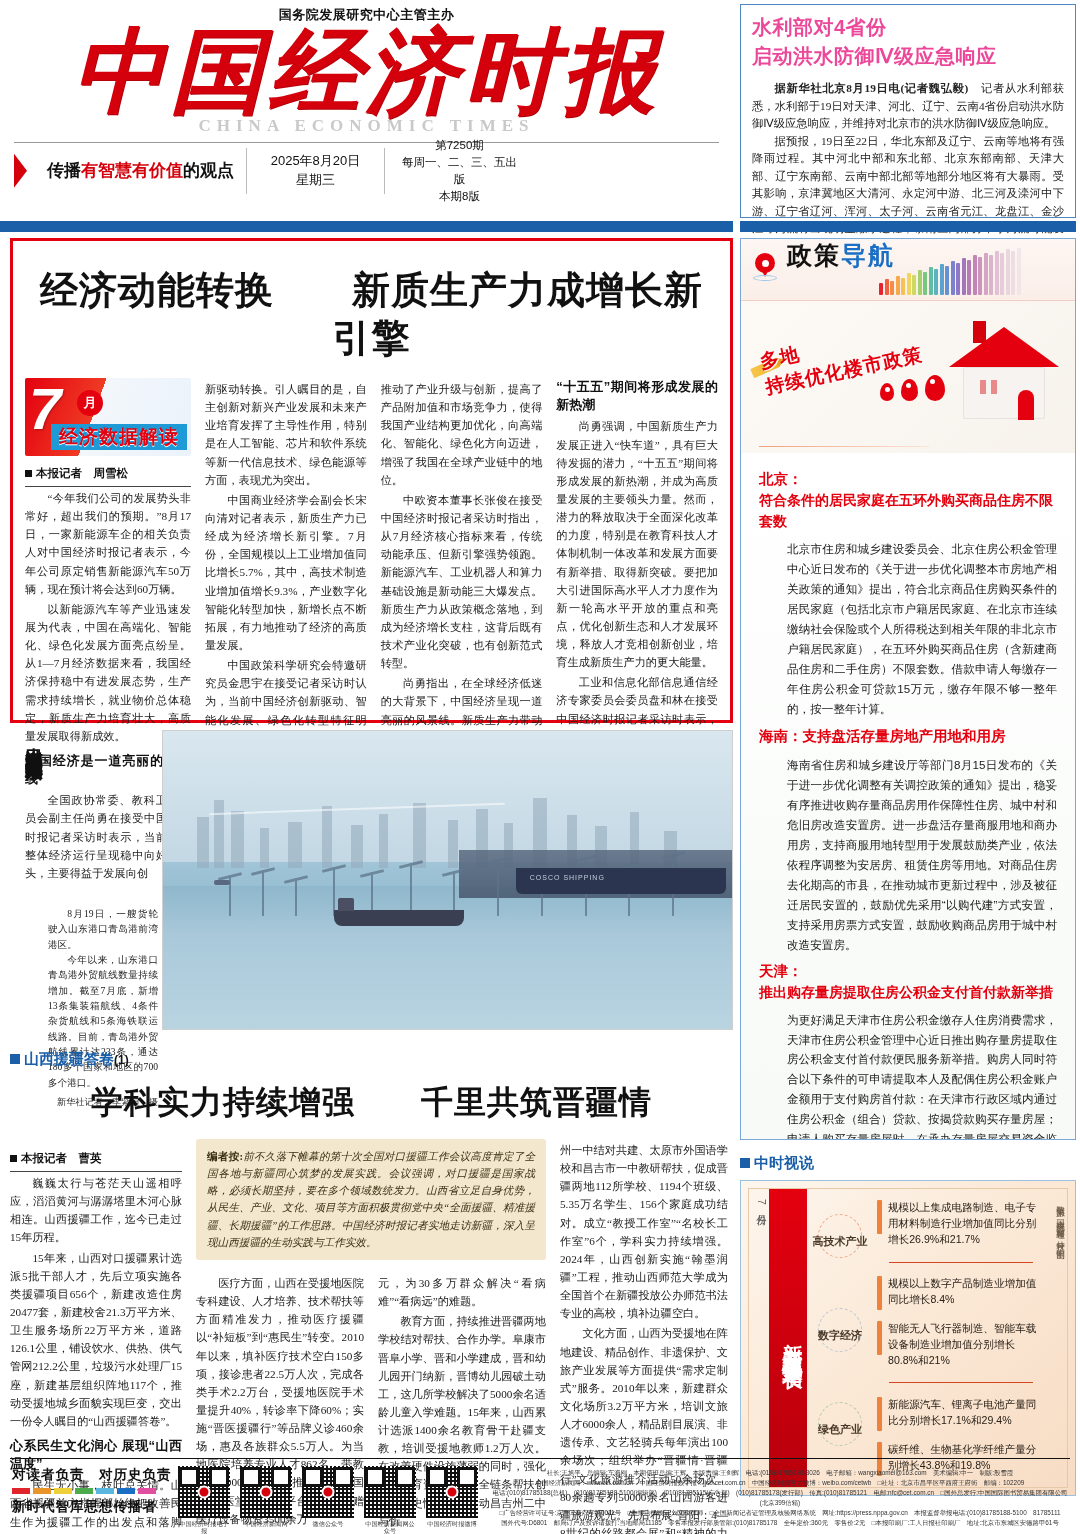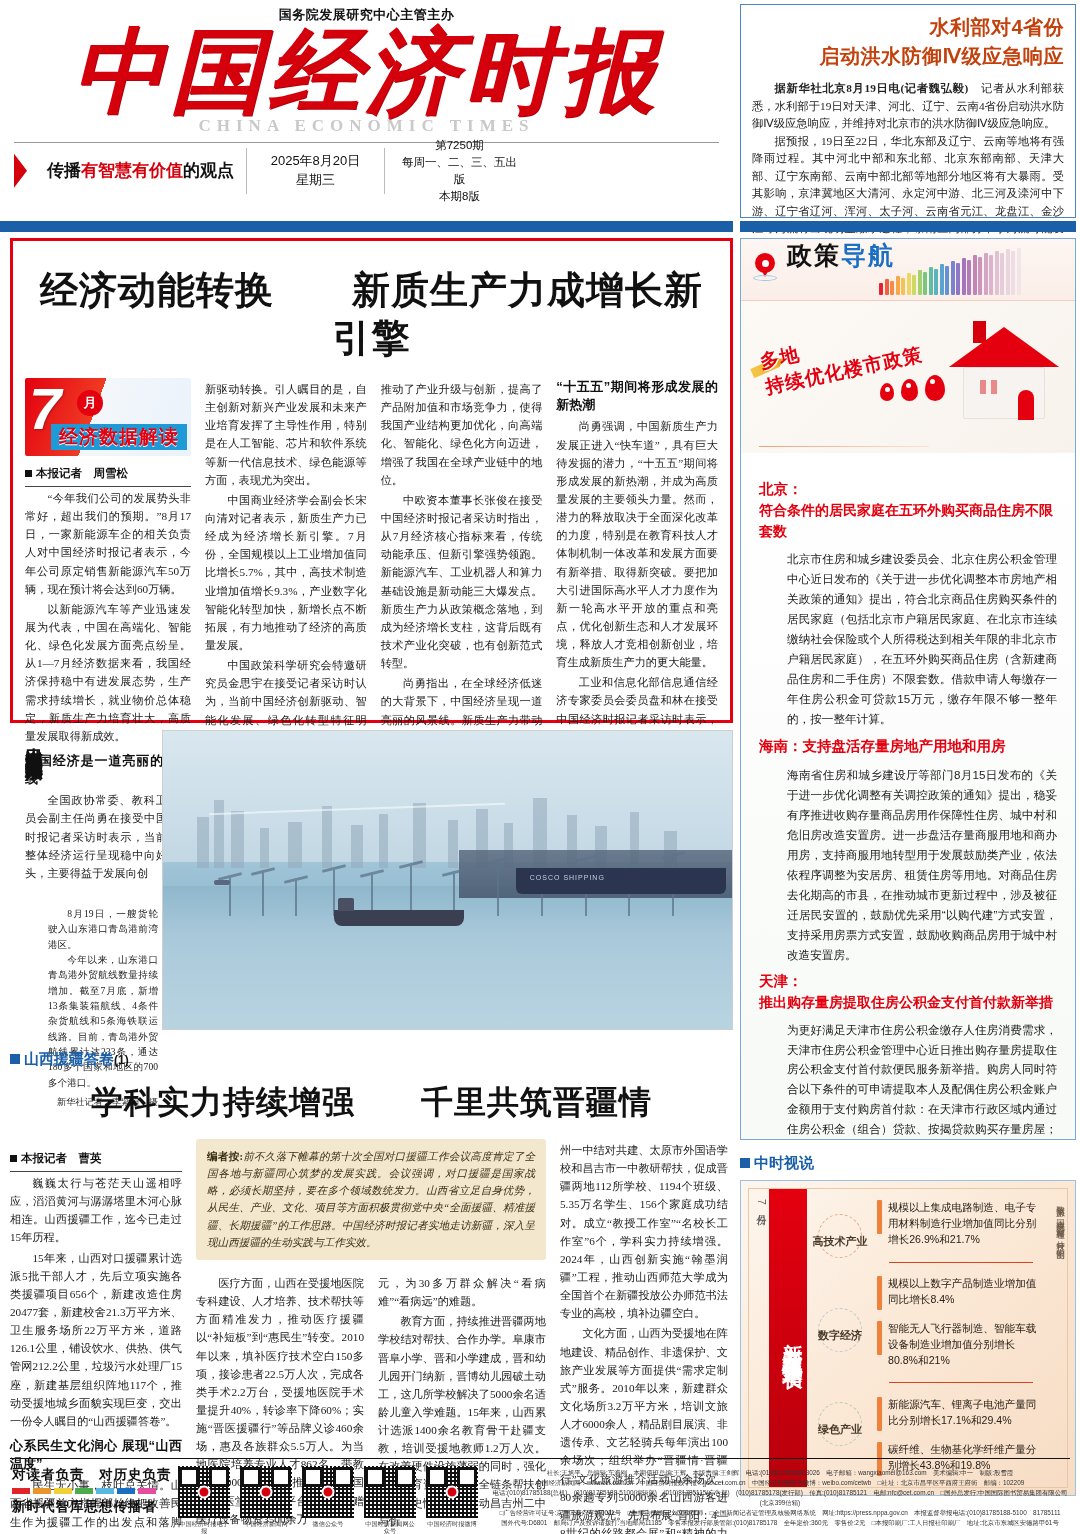--- a/index.html
+++ b/index.html
@@ -45,22 +45,22 @@
   .mh-cell.date { width:138px; font-size:13px; font-weight:normal; }
   .mh-cell.issue { width:150px; }
   .mh-cell.pub { width:auto; flex:1; }
   .mh-blue { position:absolute; left:0; bottom:0; width:733px; height:11px; background:#1a5fa8; }
 
   
   .mh-right {
     position:absolute; left:740px; top:4px; width:336px; height:214px;
     border:1px solid #4e86c4; padding:8px 11px 6px 11px; background:#fff;
   }
-  .mr-title { text-align:right; font-family:"Liberation Sans", sans-serif; font-weight:bold;
-              font-size:20px; color:#c2410c; line-height:1.45; letter-spacing:.5px; }
+  .mr-title { text-align:left; font-family:"Liberation Sans", sans-serif; font-weight:bold;
+              font-size:20px; color:#ec4899; line-height:1.45; letter-spacing:.5px; }
   .mr-body { margin-top:9px; font-size:11.3px; line-height:1.55; color:#222; text-align:justify;
              font-family:"Liberation Serif", serif; }
   .mr-body p { text-indent:2em; }
   .mr-body .lead { font-weight:bold; text-indent:0; }
   .mr-src { text-align:right; font-size:9.5px; color:#333; margin-top:4px; }
   .mh-right-blue { position:absolute; left:740px; top:221px; width:336px; height:11px; background:#1a5fa8; }
 
   
   .body-wrap { position:relative; width:1080px; height:1302px; }
 
@@ -558,21 +558,21 @@
             <div class="body">
                 <div class="win"></div>
                 <div class="win2"></div>
                 <div class="door"></div>
               </div>
           </div>
           <div class="hero-rule"></div>
         </div>
 
         <div class="pb-content">
-          <div class="city" style="margin-top:16px">北京：</div>
+          <div class="city" style="margin-top:6px">北京：</div>
           <div class="city-sub">符合条件的居民家庭在五环外购买商品住房不限套数</div>
           <div class="pb-para">北京市住房和城乡建设委员会、北京住房公积金管理中心近日发布的《关于进一步优化调整本市房地产相关政策的通知》提出，符合北京商品住房购买条件的居民家庭（包括北京市户籍居民家庭、在北京市连续缴纳社会保险或个人所得税达到相关年限的非北京市户籍居民家庭），在五环外购买商品住房（含新建商品住房和二手住房）不限套数。借款申请人每缴存一年住房公积金可贷款15万元，缴存年限不够一整年的，按一整年计算。</div>
 
           <div class="city-inline">海南：支持盘活存量房地产用地和用房</div>
           <div class="pb-para">海南省住房和城乡建设厅等部门8月15日发布的《关于进一步优化调整有关调控政策的通知》提出，稳妥有序推进收购存量商品房用作保障性住房、城中村和危旧房改造安置房。进一步盘活存量商服用地和商办用房，支持商服用地转型用于发展鼓励类产业，依法依程序调整为安居房、租赁住房等用地。对商品住房去化期高的市县，在推动城市更新过程中，涉及被征迁居民安置的，鼓励优先采用“以购代建”方式安置，支持采用房票方式安置，鼓励收购商品房用于城中村改造安置房。</div>
 
           <div class="city">天津：</div>
           <div class="city-sub">推出购存量房提取住房公积金支付首付款新举措</div>
           <div class="pb-para">为更好满足天津市住房公积金缴存人住房消费需求，天津市住房公积金管理中心近日推出购存量房提取住房公积金支付首付款便民服务新举措。购房人同时符合以下条件的可申请提取本人及配偶住房公积金账户金额用于支付购房首付款：在天津市行政区域内通过住房公积金（组合）贷款、按揭贷款购买存量房屋；申请人购买存量房屋时，在承办存量房屋交易资金监管业务的商业银行办理资金托管服务；托管银行已与天津市住房公积金管理中心开展相关业务联网合作。</div>
 

